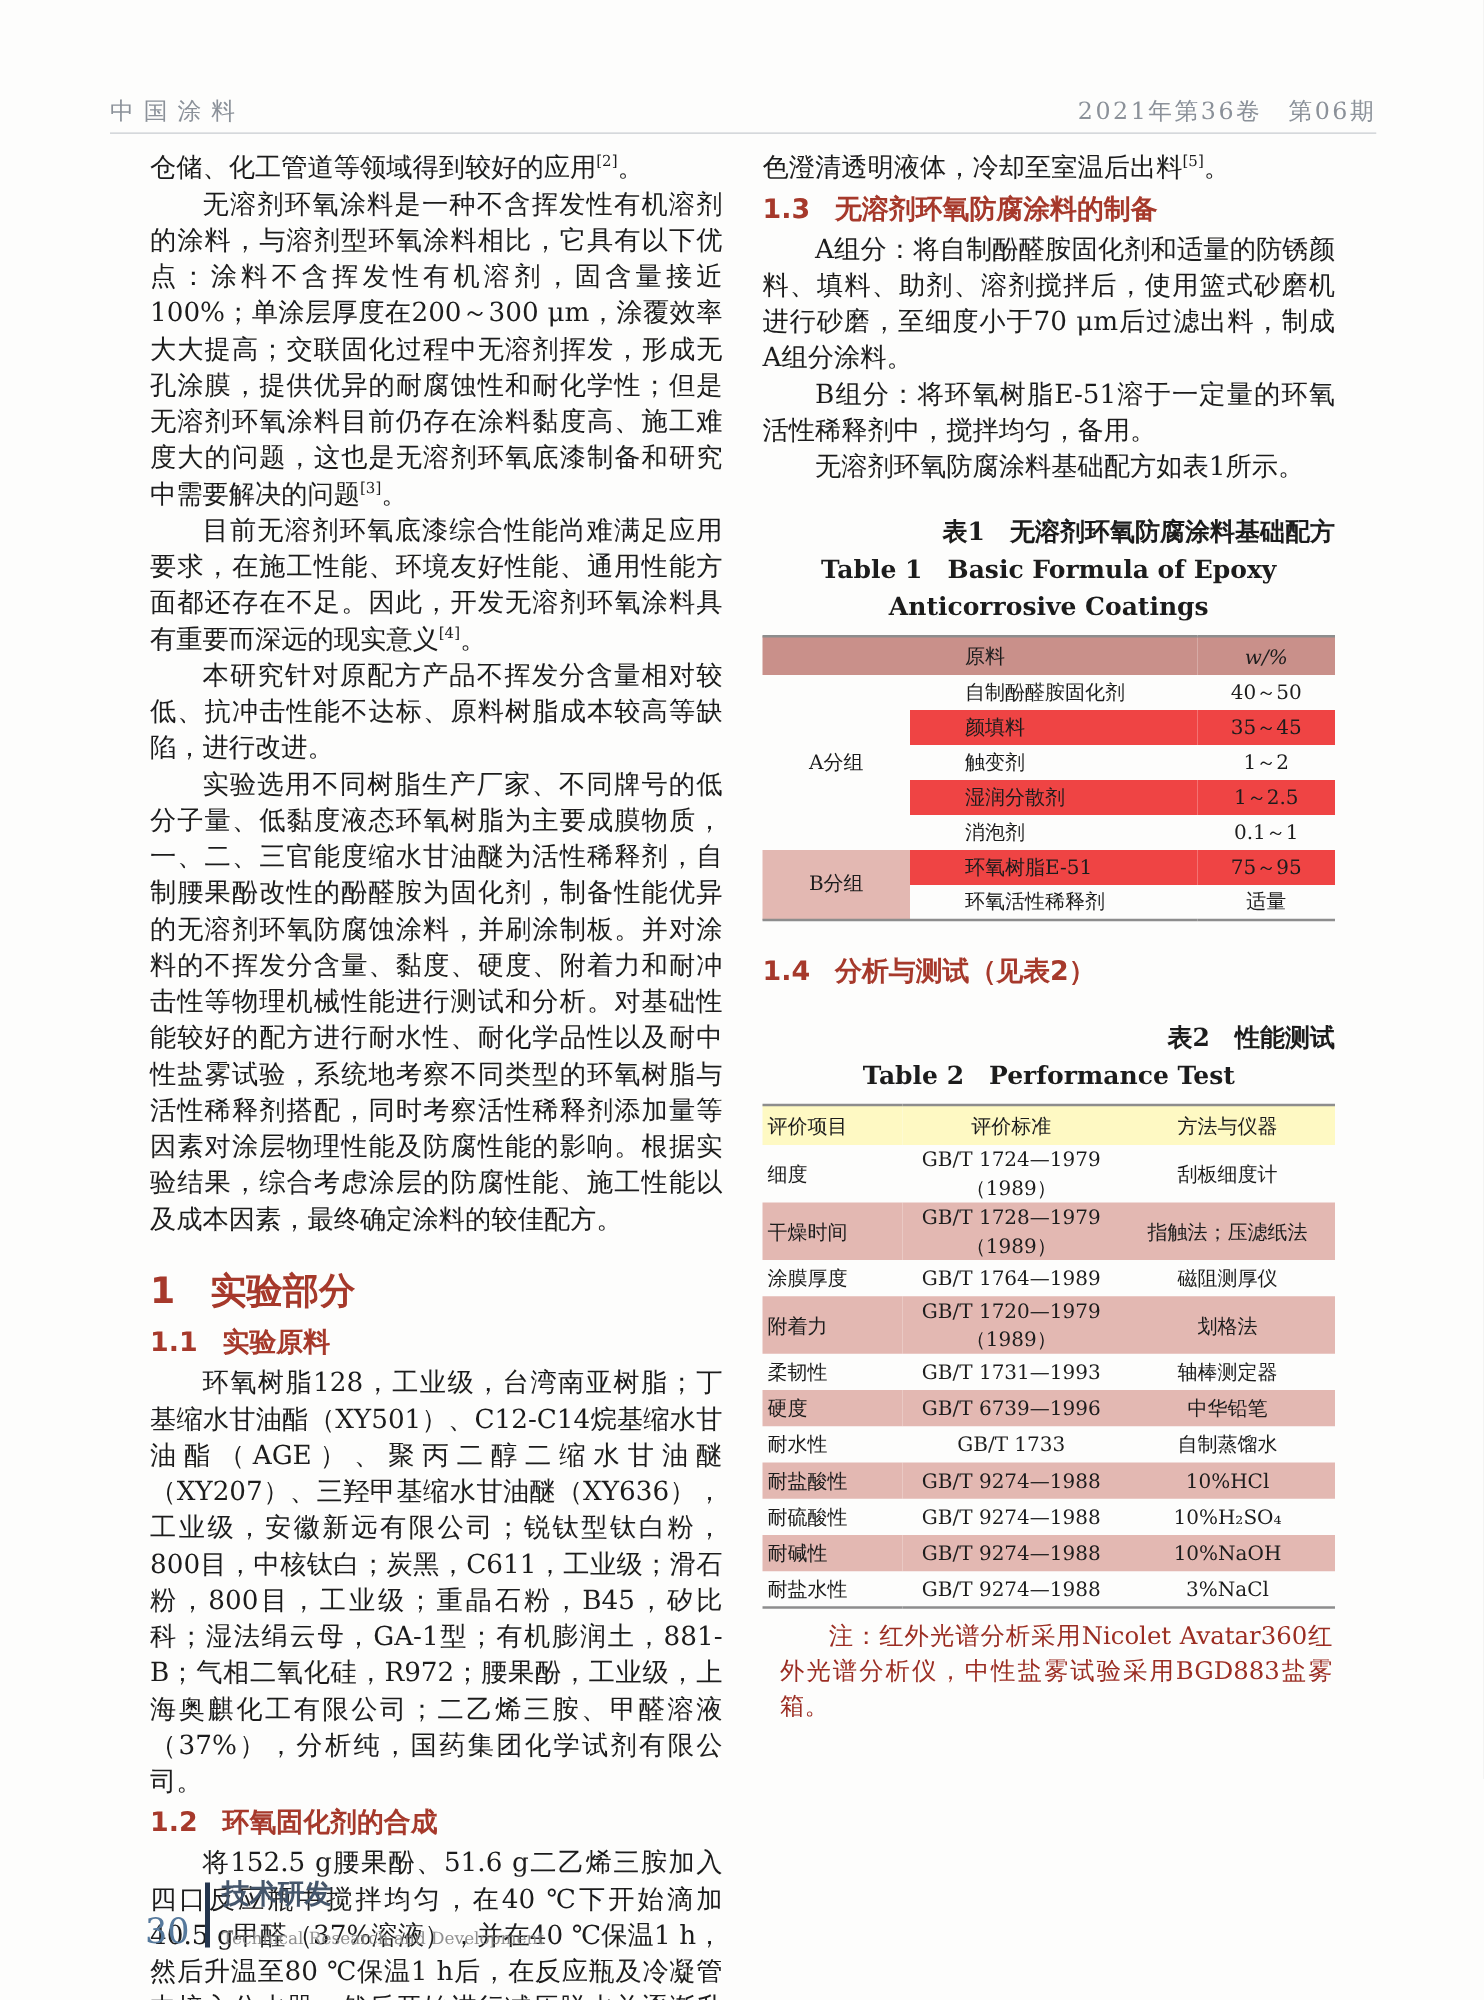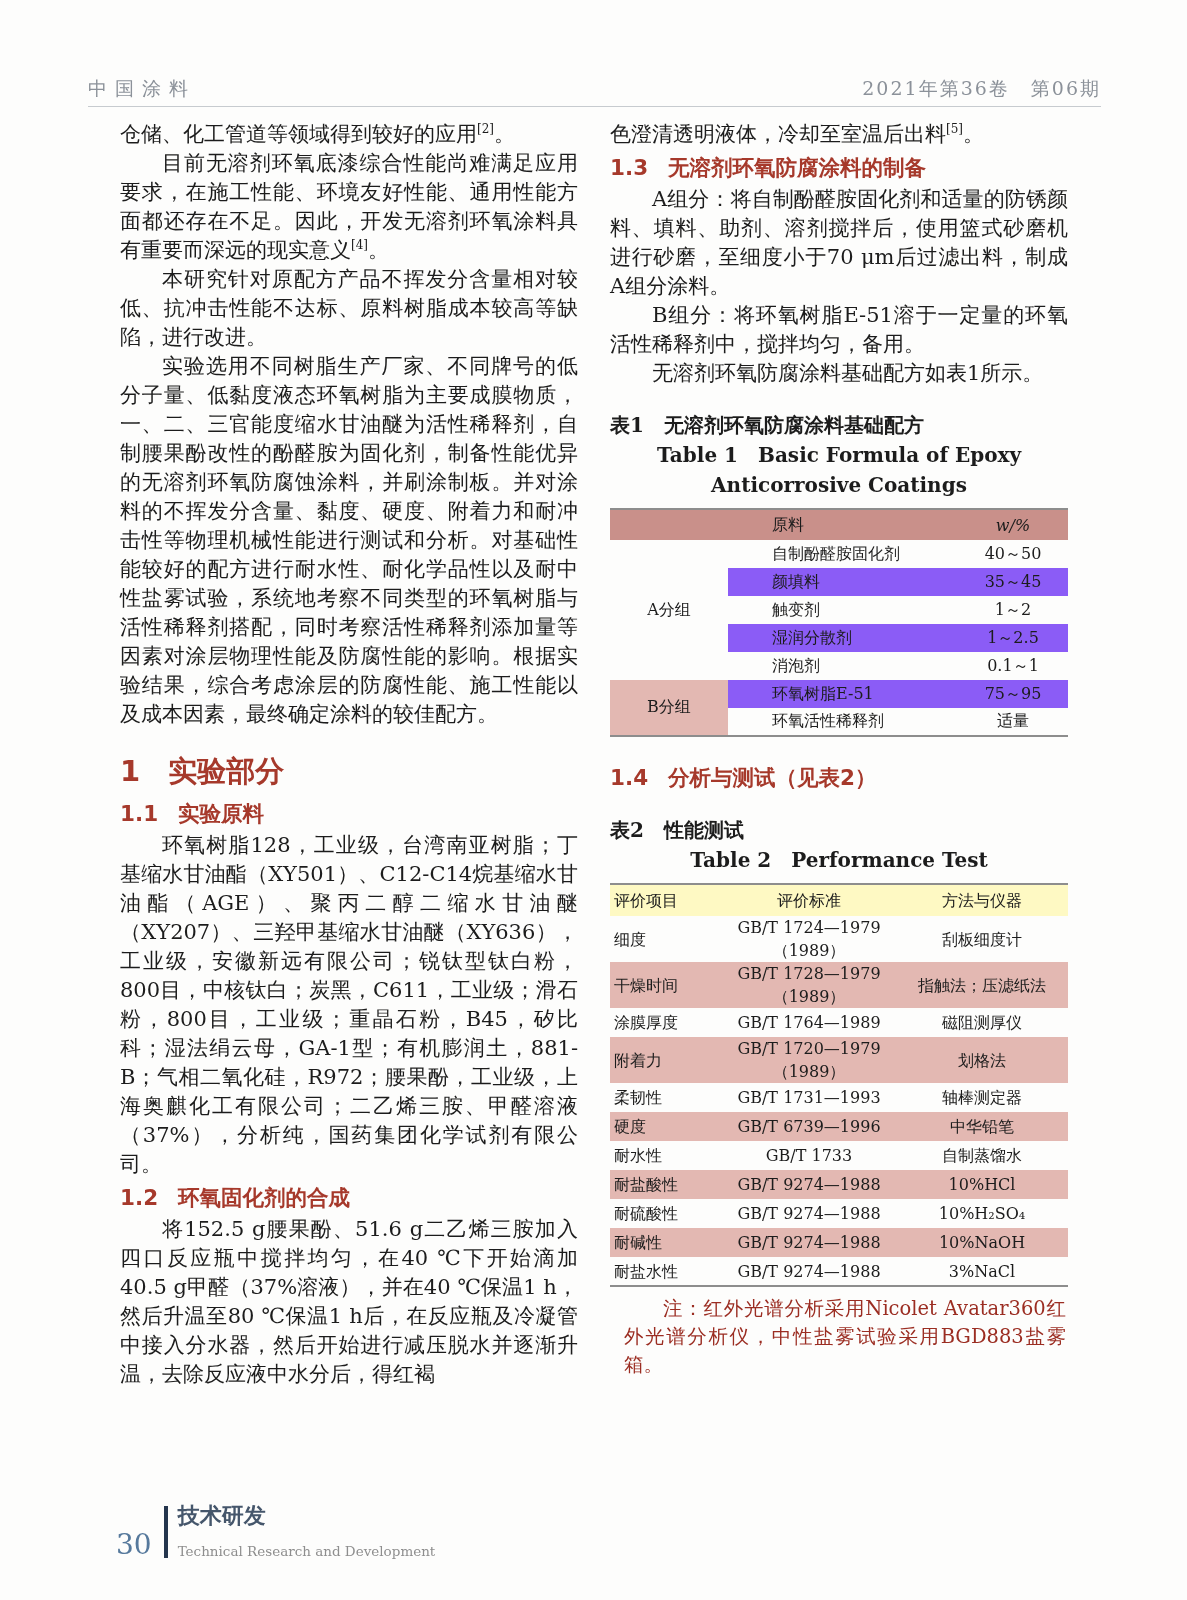--- a/index.html
+++ b/index.html
@@ -48,37 +48,37 @@
   .h2 {
     font-family:"DejaVu Sans","Liberation Sans",sans-serif;
     font-weight:bold; color:#a6392b;
     font-size:21.5px; line-height:30px;
     margin:4px 0 2px 0;
   }
   .h2 .num { margin-right:20px; }
   .h2.spaced { margin-top:26px; }
   
   .tbl-title-cn {
-    font-size:20px; font-weight:bold; text-align:left;
+    font-size:20px; font-weight:bold; text-align:right;
     line-height:30px; margin-top:22px;
   }
   .tbl-title-en {
     font-size:20px; font-weight:bold; text-align:center;
     line-height:30px; margin-bottom:8px;
   }
   table.datatable {
     width:100%; border-collapse:collapse;
     border-top:2px solid #8d8d8d; border-bottom:2px solid #8d8d8d;
     font-size:16px;
   }
   table.datatable td { padding:0 2px; text-align:center; }
   
   .t1 td { height:28px; }
   .t1 .hdr { background:#c9908a; height:31px; }
-  .t1 .stripe { background:#8b5cf6;margin-top:46px; }
+  .t1 .stripe { background:#ef4444;margin-top:46px; }
   .t1 .pinkcell { background:#e3b8b2; }
   .t1 td.mat { text-align:left; padding-left:44px; }
   .t1 td.grp { width:118px; }
   .t1 td.val { width:110px; }
   .t1 .ital { font-style:italic; font-family:"DejaVu Serif","Liberation Serif",serif; }
   
   .t2 td { height:29px; line-height:23px; }
   .t2 .hdr { background:#fef9c3; height:32px;margin-left:31px; }
   .t2 tbody tr:nth-child(even) td { background:#e3b8b2; }
   .t2 td.item { text-align:left; padding-left:4px; width:112px; }
@@ -113,20 +113,21 @@
   <div class="page-header">
     <span class="journal-name">中国涂料</span>
     <span class="issue-info">2021年第36卷　第06期</span>
   </div>
   <div class="header-rule"></div>
 
   <div class="columns">
 
     <div class="col">
       <p class="body"><span>仓储、化工管道等领域得到较好的应用</span><sup class="ref">[2]</sup><span>。</span></p>
+      <p class="body indent"><span>无溶剂环氧涂料是一种不含挥发性有机溶剂的涂料，与溶剂型环氧涂料相比，它具有以下优点：涂料不含挥发性有机溶剂，固含量接近100%；单涂层厚度在200～300 μm，涂覆效率大大提高；交联固化过程中无溶剂挥发，形成无孔涂膜，提供优异的耐腐蚀性和耐化学性；但是无溶剂环氧涂料目前仍存在涂料黏度高、施工难度大的问题，这也是无溶剂环氧底漆制备和研究中需要解决的问题</span><sup class="ref">[3]</sup><span>。</span></p>
       <p class="body indent"><span>目前无溶剂环氧底漆综合性能尚难满足应用要求，在施工性能、环境友好性能、通用性能方面都还存在不足。因此，开发无溶剂环氧涂料具有重要而深远的现实意义</span><sup class="ref">[4]</sup><span>。</span></p>
       <p class="body indent">本研究针对原配方产品不挥发分含量相对较低、抗冲击性能不达标、原料树脂成本较高等缺陷，进行改进。</p>
       <p class="body indent">实验选用不同树脂生产厂家、不同牌号的低分子量、低黏度液态环氧树脂为主要成膜物质，一、二、三官能度缩水甘油醚为活性稀释剂，自制腰果酚改性的酚醛胺为固化剂，制备性能优异的无溶剂环氧防腐蚀涂料，并刷涂制板。并对涂料的不挥发分含量、黏度、硬度、附着力和耐冲击性等物理机械性能进行测试和分析。对基础性能较好的配方进行耐水性、耐化学品性以及耐中性盐雾试验，系统地考察不同类型的环氧树脂与活性稀释剂搭配，同时考察活性稀释剂添加量等因素对涂层物理性能及防腐性能的影响。根据实验结果，综合考虑涂层的防腐性能、施工性能以及成本因素，最终确定涂料的较佳配方。</p>
 
       <div class="h1"><span class="num">1</span><span>实验部分</span></div>
 
       <div class="h2"><span class="num">1.1</span><span>实验原料</span></div>
       <p class="body indent">环氧树脂128，工业级，台湾南亚树脂；丁基缩水甘油酯（XY501）、C12-C14烷基缩水甘油酯（AGE）、聚丙二醇二缩水甘油醚（XY207）、三羟甲基缩水甘油醚（XY636），工业级，安徽新远有限公司；锐钛型钛白粉，800目，中核钛白；炭黑，C611，工业级；滑石粉，800目，工业级；重晶石粉，B45，矽比科；湿法绢云母，GA-1型；有机膨润土，881-B；气相二氧化硅，R972；腰果酚，工业级，上海奥麒化工有限公司；二乙烯三胺、甲醛溶液（37%），分析纯，国药集团化学试剂有限公司。</p>
 
       <div class="h2"><span class="num">1.2</span><span>环氧固化剂的合成</span></div>

